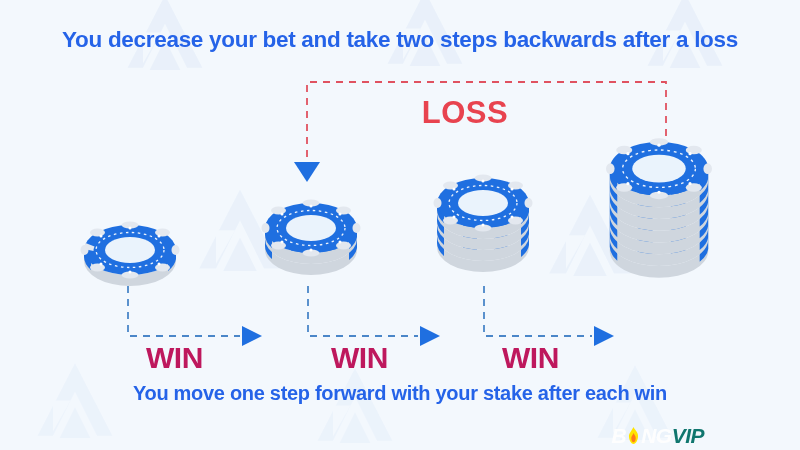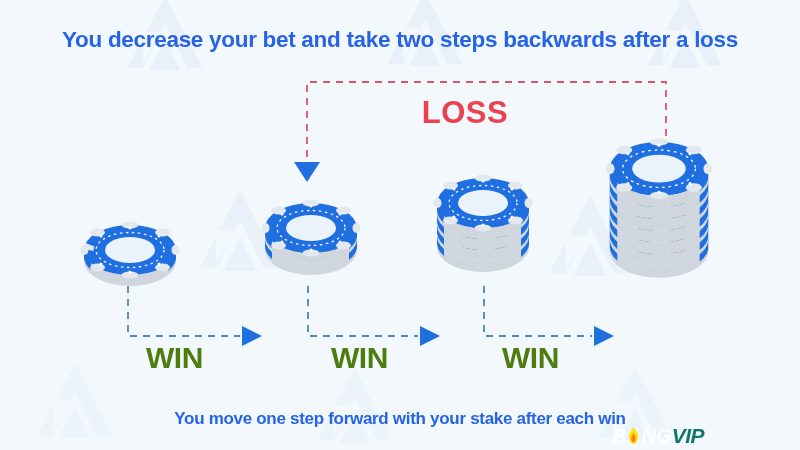--- a/index.html
+++ b/index.html
@@ -16,32 +16,32 @@
   .bg-watermarks { position:absolute; inset:0; z-index:0; pointer-events:none; }
   .wm { position:absolute; opacity:.55; }
 
   
   .heading {
     position:absolute; left:0; width:800px; text-align:center;
     color:#2563e8; font-weight:bold; letter-spacing:-.3px;
     z-index:6; white-space:nowrap;
   }
   #heading-top { top:27px; font-size:22.5px; }
-  #heading-bottom { top:409px; font-size:17px; }
+  #heading-bottom { top:382px; font-size:20px; }
 
   
   #loss-label {
     position:absolute; left:400px; top:95px; width:130px; text-align:center;
     color:#e8434f; font-size:31px; font-weight:bold; letter-spacing:.5px;
     z-index:6;
   }
 
   
   .win-label {
-    position:absolute; color:#4d7c0f; font-size:30px; font-weight:bold;
+    position:absolute; color:#be185d; font-size:30px; font-weight:bold;
     letter-spacing:-.5px; z-index:6;
   }
 
   
   #arrow-layer { position:absolute; inset:0; z-index:4; pointer-events:none; }
 
   
   .stack { position:absolute; z-index:5; }
   .chip-svg { display:block; }
 

